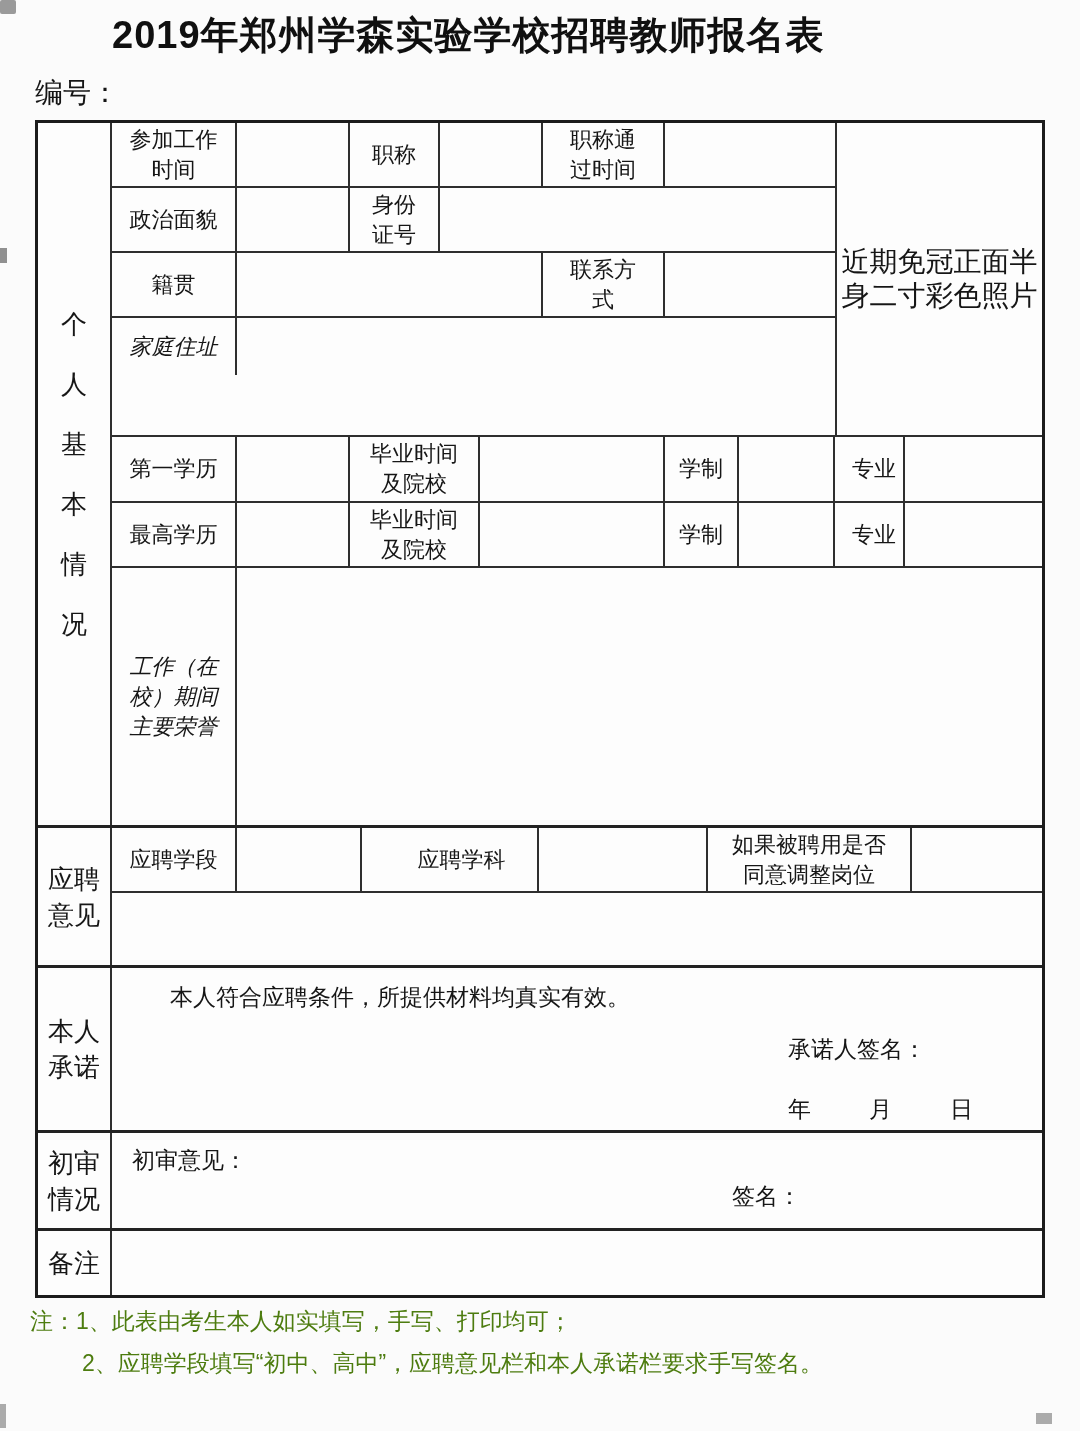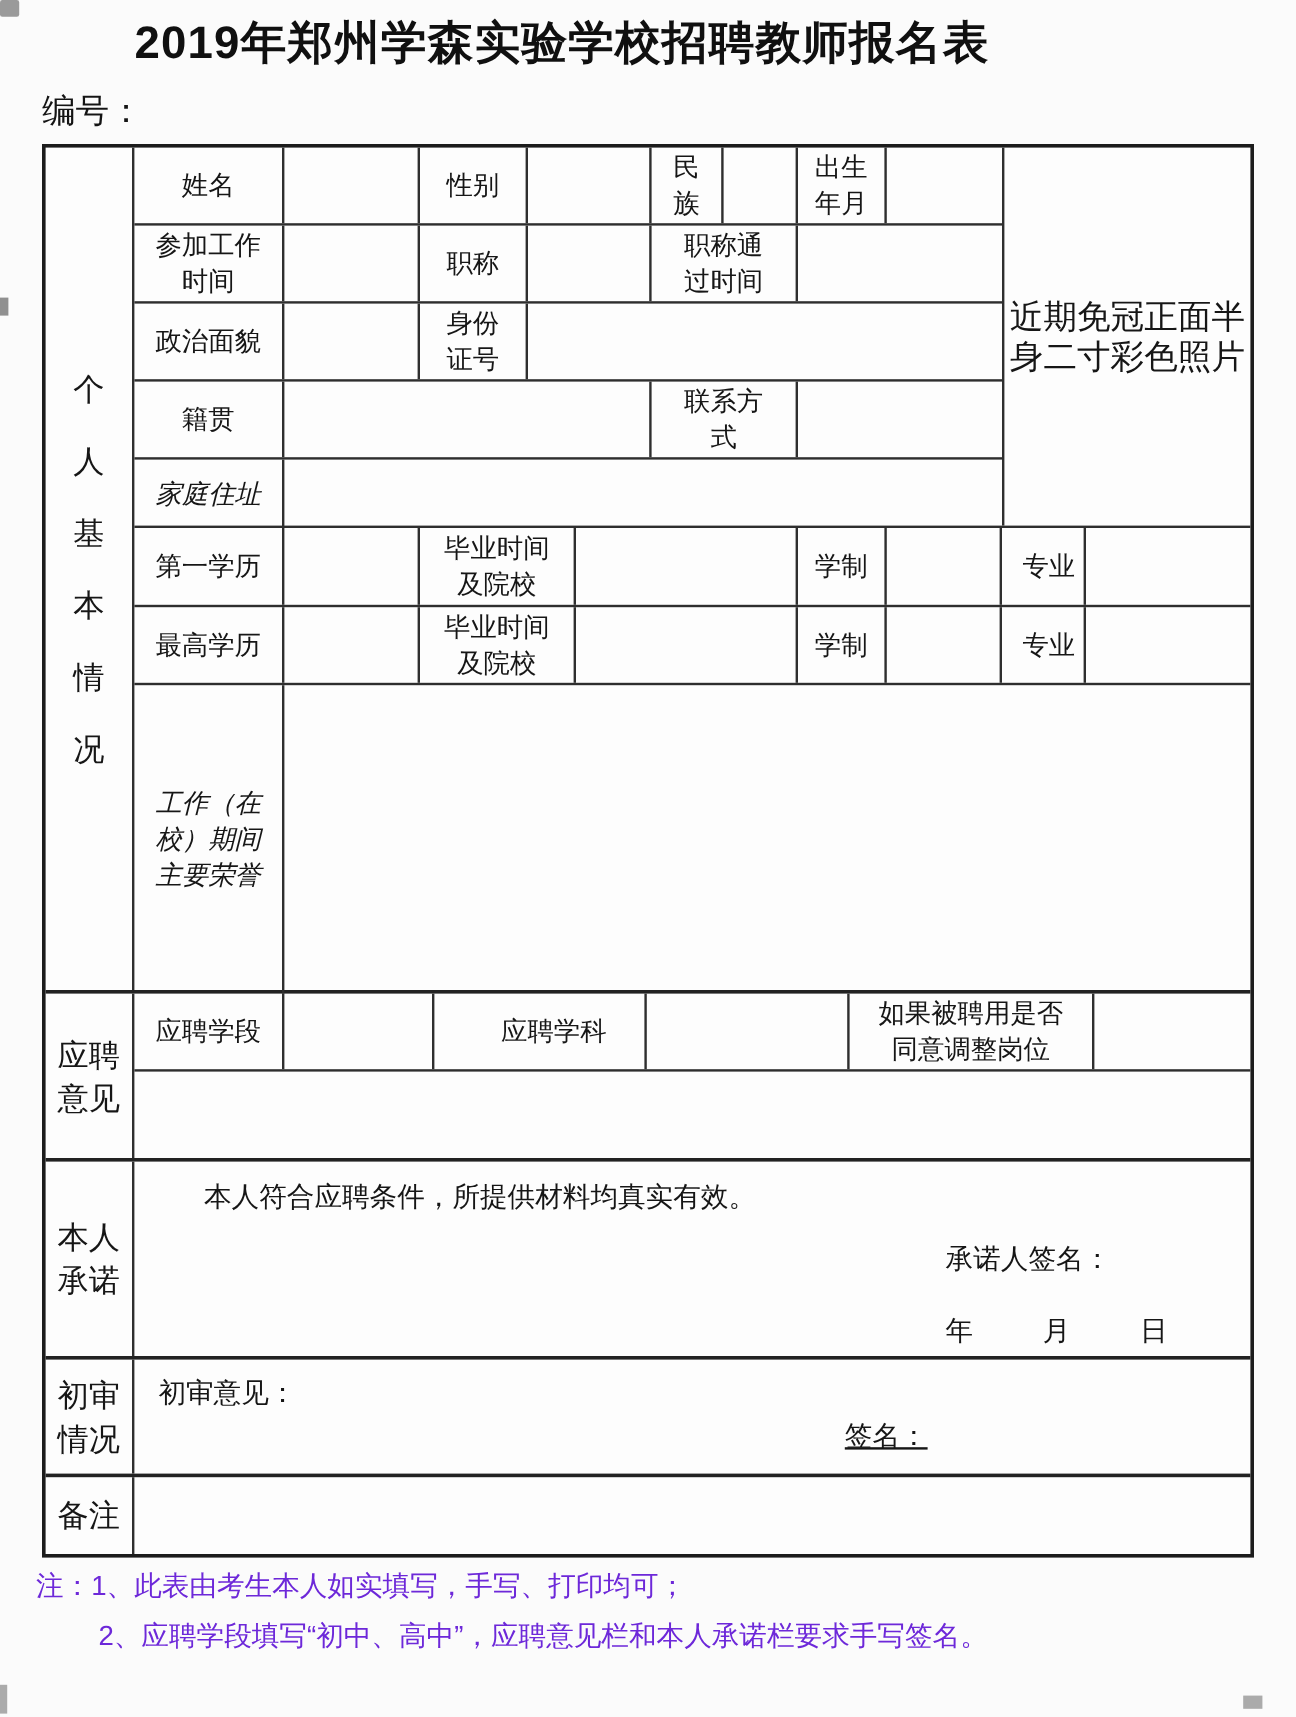--- a/index.html
+++ b/index.html
@@ -80,25 +80,25 @@
   .w70  { width: 70px;  flex: 0 0 70px; padding-left: 10px; }
   .w177 { width: 177px; flex: 0 0 177px; padding-left: 24px; }
   .w169 { width: 169px; flex: 0 0 169px; }
   .w204 { width: 204px; flex: 0 0 204px; }
   
   .free-cell { position: relative; flex: 1; font-size: 23px; }
   .promise-text { position: absolute; left: 58px; top: 14px; }
   .promise-sign { position: absolute; left: 676px; top: 66px; }
   .promise-date { position: absolute; left: 676px; top: 126px; display: flex; gap: 58px; }
   .review-label { position: absolute; left: 20px; top: 12px; }
-  .review-sign  { position: absolute; left: 592px; top: 48px; text-decoration: underline; }
+  .review-sign  { position: absolute; left: 620px; top: 48px; }
   
   .notes {
     position: absolute; left: 30px; top: 1300px;
-    font-size: 23px; line-height: 42px; color: #6d28d9;
+    font-size: 23px; line-height: 42px; color: #4d7c0f;
   }
   .notes .line2 { padding-left: 52px; }
   
   .smudge { position: absolute; background: #4a4a4a; }
   .sm1 { left: 0; top: 0; width: 16px; height: 14px; opacity: .55; border-radius: 2px; }
   .sm2 { left: 0; top: 248px; width: 7px; height: 15px; opacity: .6; }
   .sm3 { left: 0; top: 1404px; width: 6px; height: 24px; opacity: .45; }
   .sm4 { left: 1036px; top: 1413px; width: 16px; height: 11px; opacity: .45; }
 </style>
 </head>
@@ -113,32 +113,20 @@
     <div class="stub">个
 人
 基
 本
 情
 况</div>
     <div class="body-col">
       <div class="top-block">
         <div class="rows-left">
           <div class="row h65">
-            <div class="cell w125">姓名</div>
-            <div class="cell w113"></div>
-            <div class="cell w90">性别</div>
-            <div class="cell w103"></div>
-            <div class="cell w60">民
-族</div>
-            <div class="cell w62"></div>
-            <div class="cell w74">出生
-年月</div>
-            <div class="cell grow end"></div>
-          </div>
-          <div class="row h65">
             <div class="cell w125">参加工作
 时间</div>
             <div class="cell w113"></div>
             <div class="cell w90">职称</div>
             <div class="cell w103"></div>
             <div class="cell w122">职称通
 过时间</div>
             <div class="cell grow end"></div>
           </div>
           <div class="row h65">

